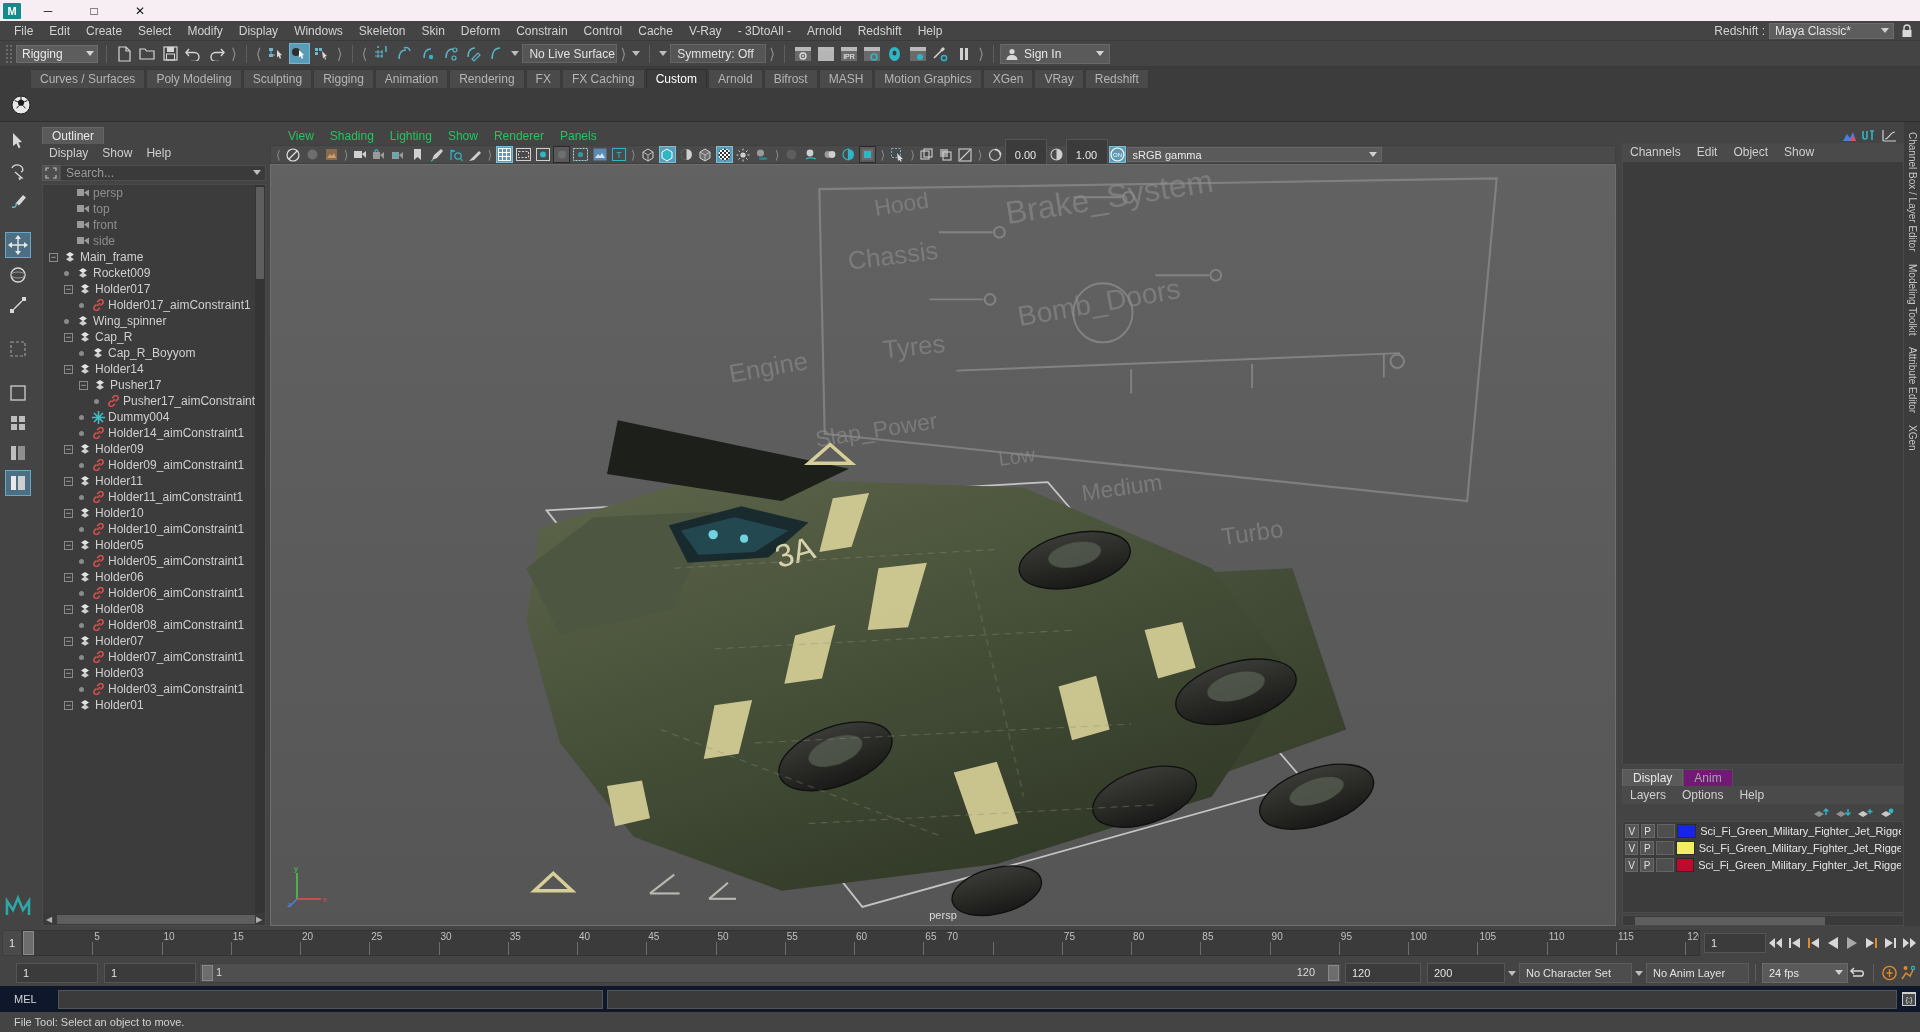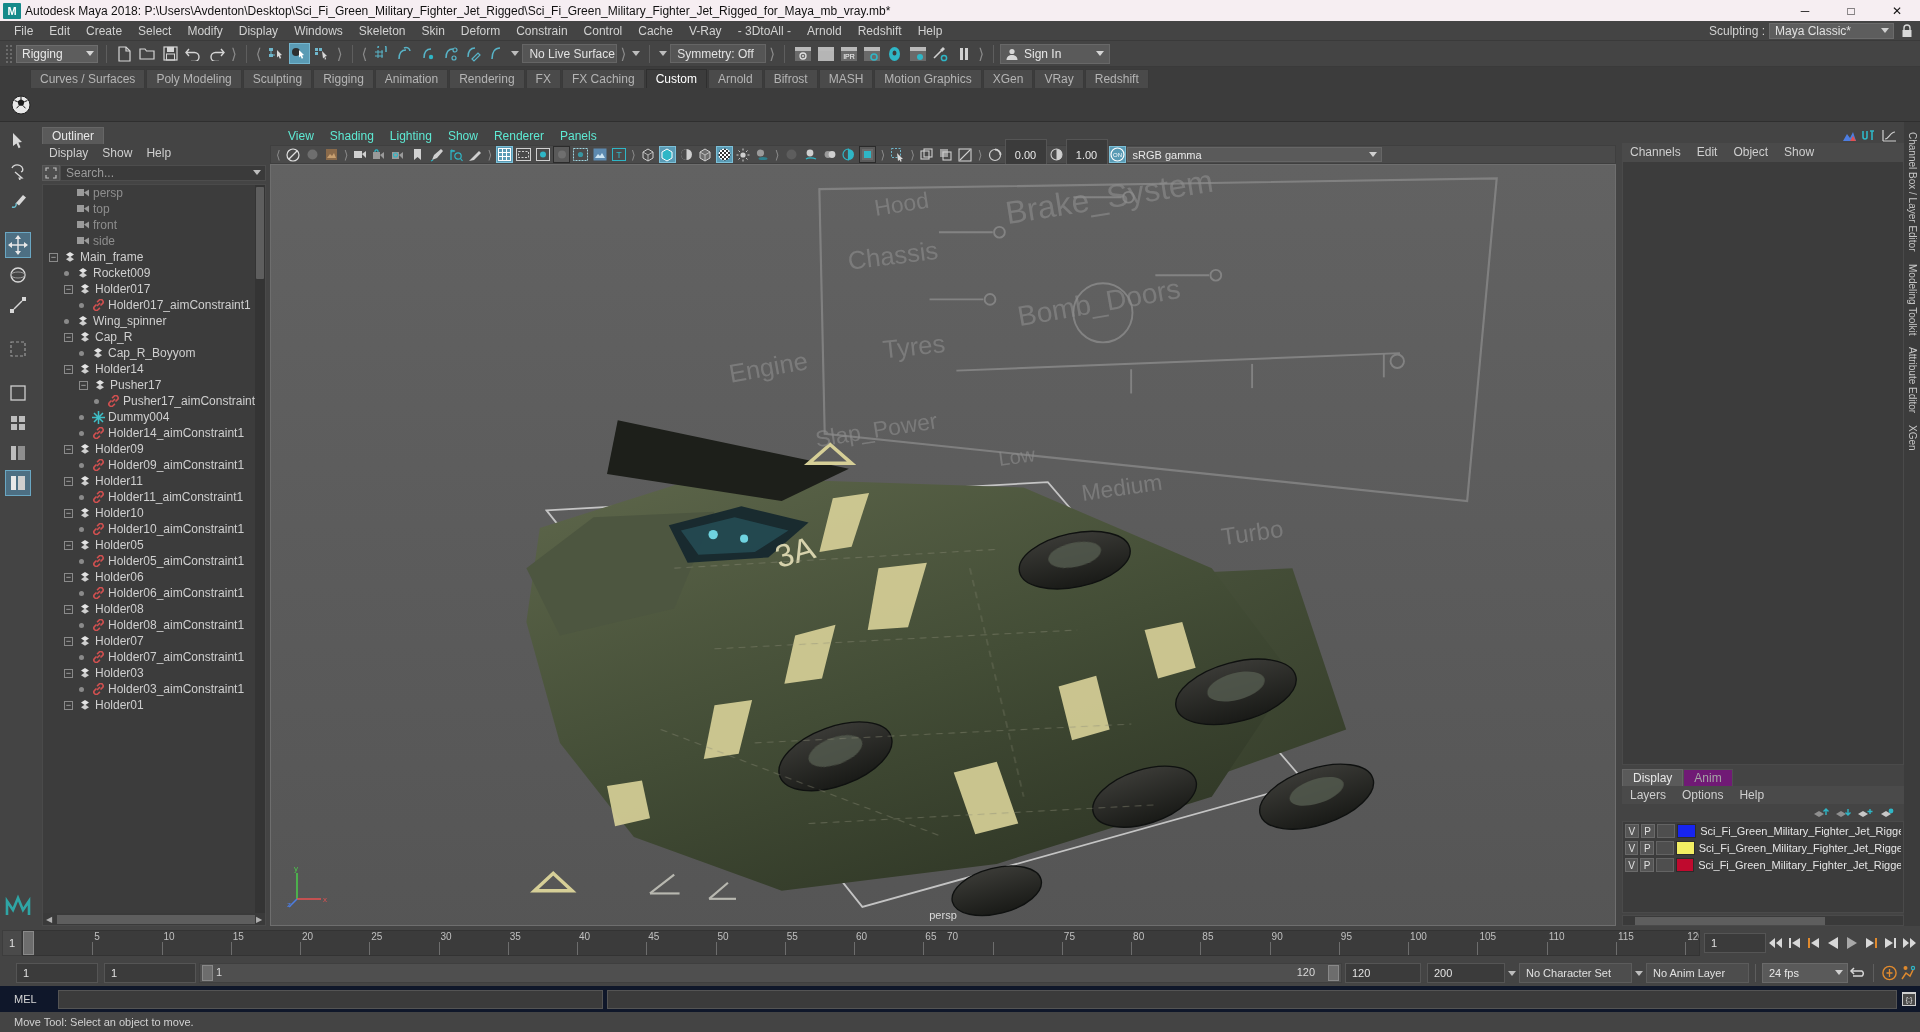--- a/index.html
+++ b/index.html
@@ -116,21 +116,21 @@
   .ol-icon { width:16px;display:flex;align-items:center;justify-content:center;flex:0 0 16px;margin-right:2px; }
   .ol-scroll { position:absolute;right:0;top:0;width:10px;bottom:12px;background:#343434; }
   .ol-thumb { position:absolute;top:2px;left:1px;width:8px;height:92px;background:#5e5e5e;border-radius:1px; }
   .ol-hscroll { position:absolute;left:0;right:0;bottom:0;height:12px;background:#3a3a3a;display:flex;align-items:center; }
   .ol-hthumb { position:absolute;left:14px;width:198px;height:9px;background:#5e5e5e; }
   .hsarrow { width:12px;height:12px;display:flex;align-items:center;justify-content:center;color:#b0b0b0;font-size:8px; }
 
   
   .vpwrap { flex:1;display:flex;flex-direction:column;min-width:0;background:#444;padding:5px 2px 0 2px; }
   .vp-menurow { height:18px;display:flex;align-items:center;background:#444;padding-left:10px; }
-  .vp-menurow .mi { font-size:12px;color:#5eead4;padding:0 8px; }
+  .vp-menurow .mi { font-size:12px;color:#22c55e;padding:0 8px; }
   .vp-toolrow { height:19px;background:#4a4a4a;border:1px solid #3f3f3f;display:flex;align-items:center;padding:0 2px; }
   .vb { width:17px;height:17px;display:flex;align-items:center;justify-content:center;margin:0 1px; }
   .vb.on { background:#5a9bb5;border:1px solid #7cc0d8; }
   .vb.framed { border:1px solid #2b2b2b;background:#5a5a5a; }
   .numfield { width:42px;height:31px;background:#3b3b3b;border:1px solid #555;color:#e8e8e8;
      font-size:11px;display:flex;align-items:center;justify-content:center; }
   .gammafield { width:255px;height:15px;background:#5a5a5a;border:1px solid #666;font-size:11px;
      color:#e8e8e8;display:flex;align-items:center;padding-left:5px;position:relative; }
   .gammafield .arw{position:absolute;right:4px;top:4px;border-left:4px solid transparent;border-right:4px solid transparent;border-top:5px solid #d0d0d0;}
   .viewport { flex:1;position:relative;background:#5b5b5b;overflow:hidden;border:1px solid #6e6e6e; }
@@ -206,21 +206,20 @@
   .scene{position:absolute;inset:0;}
   .hudtext{fill:#8d8d8d;font-family:"Liberation Sans",sans-serif;}
 </style>
 </head>
 <body>
 
 <div class="app">
 
   <div class="titlebar">
     <div class="logo">M</div>
-    <div class="ttext">Autodesk Maya 2018: P:\Users\Avdenton\Desktop\Sci_Fi_Green_Military_Fighter_Jet_Rigged\Sci_Fi_Green_Military_Fighter_Jet_Rigged_for_Maya_mb_vray.mb*</div>
     <div class="winbtns">
       <div class="winbtn">─</div>
       <div class="winbtn">□</div>
       <div class="winbtn close">✕</div>
     </div>
   </div>
 
   <div class="menubar">
     <div class="mi">File</div>
     <div class="mi">Edit</div>
@@ -234,21 +233,21 @@
     <div class="mi">Deform</div>
     <div class="mi">Constrain</div>
     <div class="mi">Control</div>
     <div class="mi">Cache</div>
     <div class="mi">V-Ray</div>
     <div class="mi">- 3DtoAll -</div>
     <div class="mi">Arnold</div>
     <div class="mi">Redshift</div>
     <div class="mi">Help</div>
     <div class="spacer"></div>
-    <div class="wslabel">Sculpting :</div>
+    <div class="wslabel">Redshift :</div>
     <div class="ws-select">
       <span>Maya Classic*</span>
       <i class="arw"></i>
     </div>
     <div class="lock-ico">
       <svg width="12" height="14" viewBox="0 0 12 14">
           <path d="M3 6V4a3 3 0 016 0v2" fill="none" stroke="#d8d8d8" stroke-width="1.4"></path>
           <rect x="1.5" y="6" width="9" height="7" fill="#d8d8d8"></rect>
         </svg>
     </div>
@@ -1625,15 +1624,15 @@
     <div class="cmd-ico">
       <svg width="16" height="16" viewBox="0 0 16 16">
           <rect x="1" y="1" width="14" height="14" fill="#cfcfcf"></rect>
           <rect x="2" y="3" width="12" height="11" fill="#4a4a4a"></rect>
           <text x="8" y="11" font-size="7" fill="#e0e0e0" text-anchor="middle" font-family="Liberation Sans">{;}</text>
         </svg>
     </div>
   </div>
 
   <div class="helpline">
-    <span>Move Tool: Select an object to move.</span>
+    <span>File Tool: Select an object to move.</span>
   </div>
 </div>
 
 </body></html>

